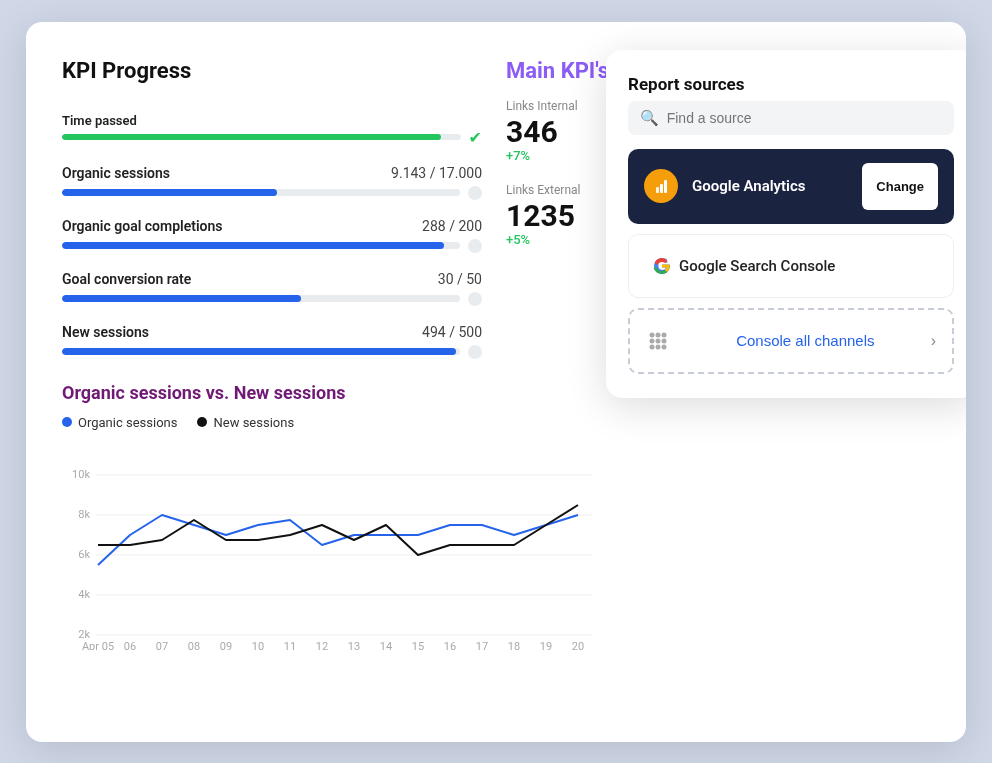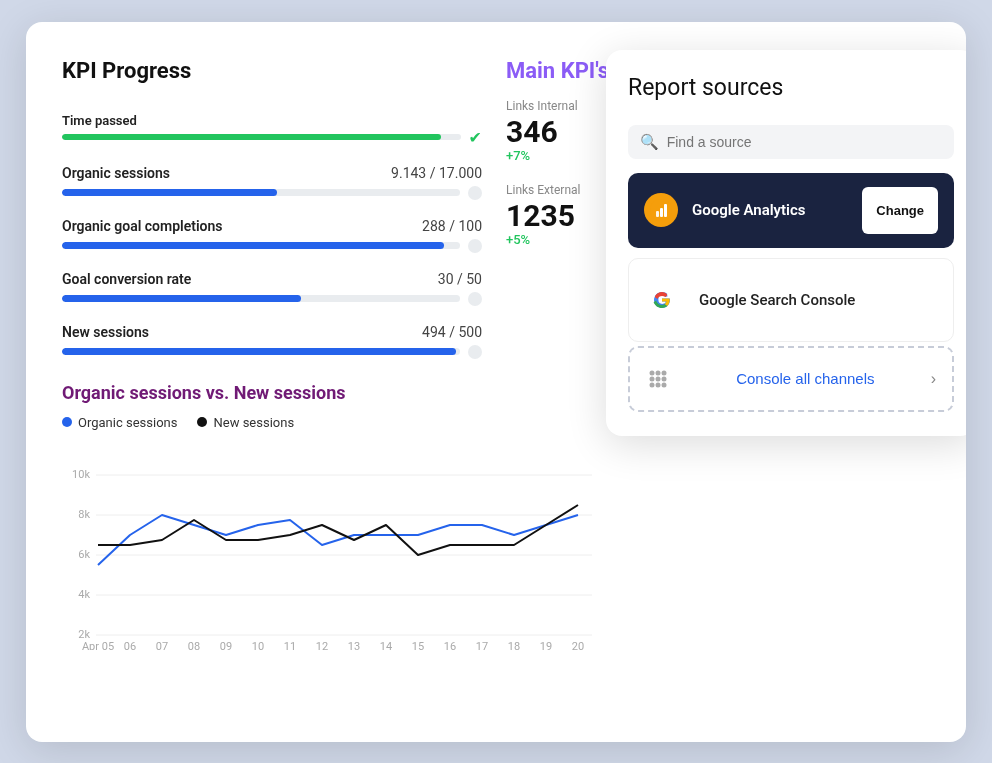--- a/index.html
+++ b/index.html
@@ -155,24 +155,24 @@
       right: -10px;
       top: 28px;
       width: 370px;
       background: #fff;
       border-radius: 16px;
       box-shadow: 0 8px 40px rgba(0,0,0,0.14);
       padding: 24px 22px;
       z-index: 10;
     }
     .rs-title {
-      font-size: 23px;
-      font-weight: 400;
+      font-size: 17px;
+      font-weight: 700;
       color: #111;
-      margin-bottom: 24px;
+      margin-bottom: 7px;
     }
     .rs-search {
       display: flex;
       align-items: center;
       background: #f3f4f6;
       border-radius: 8px;
       padding: 8px 12px;
       margin-bottom: 14px;
       gap: 8px;
     }
@@ -211,25 +211,25 @@
       border-radius: 6px;
       padding: 16px 14px;
       font-size: 13px;
       font-weight: 600;
       cursor: pointer;
       white-space: nowrap;
     }
 
     .rs-item {
       border-radius: 10px;
-      padding: 24px 16px;
-      display: flex;
-      align-items: center;
-      gap: 20px;
-      margin-bottom: 4px;
+      padding: 14px 16px;
+      display: flex;
+      align-items: center;
+      gap: 0;
+      margin-bottom: 10px;
       border: 1px solid #eee;
     }
     .rs-item-name {
       color: #222;
       font-size: 15px;
       font-weight: 500;
       flex: 1;
     }
 
     .rs-browse-btn {
@@ -356,21 +356,21 @@
           <div class="kpi-bar-bg">
             <div class="kpi-bar-fill" style="width:54%"></div>
           </div>
           <div class="kpi-dot"></div>
         </div>
       </div>
 
       <div class="kpi-row">
         <div class="kpi-row-header">
           <span class="kpi-row-label">Organic goal completions</span>
-          <span class="kpi-row-values">288 / 100</span>
+          <span class="kpi-row-values">288 / 200</span>
         </div>
         <div class="kpi-bar-wrap">
           <div class="kpi-bar-bg">
             <div class="kpi-bar-fill" style="width:96%"></div>
           </div>
           <div class="kpi-dot"></div>
         </div>
       </div>
 
       <div class="kpi-row">

